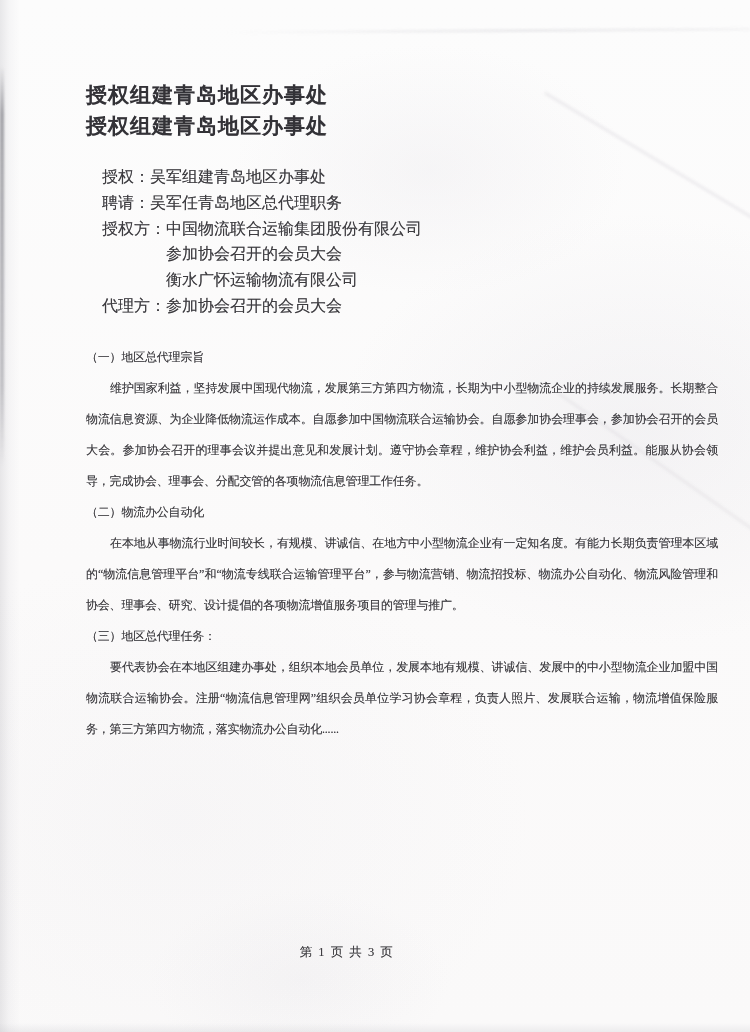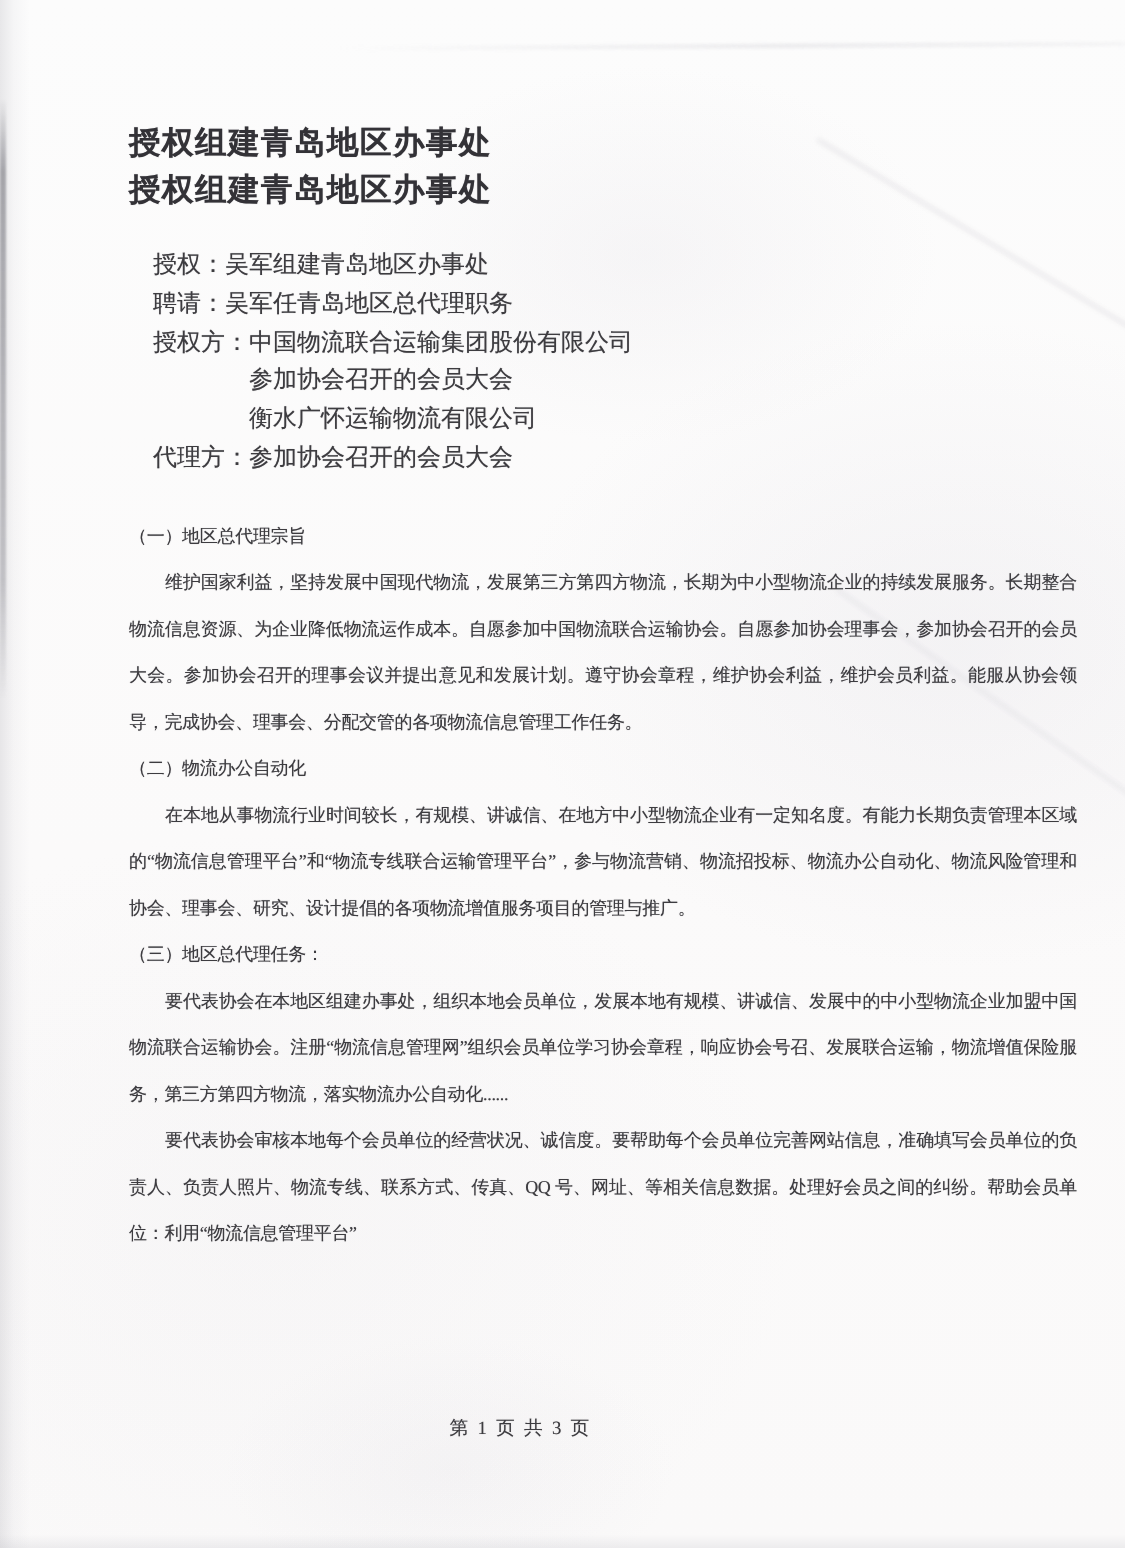--- a/index.html
+++ b/index.html
@@ -104,19 +104,18 @@
         <div class="hline ind">衡水广怀运输物流有限公司</div>
         <div class="hline">代理方：参加协会召开的会员大会</div>
       </div>
 
     <div class="sections">
         <div class="sec-heading">（一）地区总代理宗旨</div>
         <p class="para">维护国家利益，坚持发展中国现代物流，发展第三方第四方物流，长期为中小型物流企业的持续发展服务。长期整合物流信息资源、为企业降低物流运作成本。自愿参加中国物流联合运输协会。自愿参加协会理事会，参加协会召开的会员大会。参加协会召开的理事会议并提出意见和发展计划。遵守协会章程，维护协会利益，维护会员利益。能服从协会领导，完成协会、理事会、分配交管的各项物流信息管理工作任务。</p>
         <div class="sec-heading">（二）物流办公自动化</div>
         <p class="para">在本地从事物流行业时间较长，有规模、讲诚信、在地方中小型物流企业有一定知名度。有能力长期负责管理本区域的“物流信息管理平台”和“物流专线联合运输管理平台”，参与物流营销、物流招投标、物流办公自动化、物流风险管理和协会、理事会、研究、设计提倡的各项物流增值服务项目的管理与推广。</p>
         <div class="sec-heading">（三）地区总代理任务：</div>
-        <p class="para">要代表协会在本地区组建办事处，组织本地会员单位，发展本地有规模、讲诚信、发展中的中小型物流企业加盟中国物流联合运输协会。注册“物流信息管理网”组织会员单位学习协会章程，响应协会号召、发展联合运输，物流增值保险服务，第三方第四方物流，落实物流办公自动化......</p>
-        <p class="para">要代表协会审核本地每个会员单位的经营状况、诚信度。要帮助每个会员单位完善网站信息，准确填写会员单位的负责人、负责人照片、物流专线、联系方式、传真、QQ 号、网址、等相关信息数据。处理好会员之间的纠纷。帮助会员单位：利用“物流信息管理平台”</p>
+        <p class="para">要代表协会在本地区组建办事处，组织本地会员单位，发展本地有规模、讲诚信、发展中的中小型物流企业加盟中国物流联合运输协会。注册“物流信息管理网”组织会员单位学习协会章程，负责人照片、发展联合运输，物流增值保险服务，第三方第四方物流，落实物流办公自动化......</p>
       </div>
   </div>
 
   <div class="footer">第 1 页 共 3 页</div>
 </div>
 
 </body></html>

